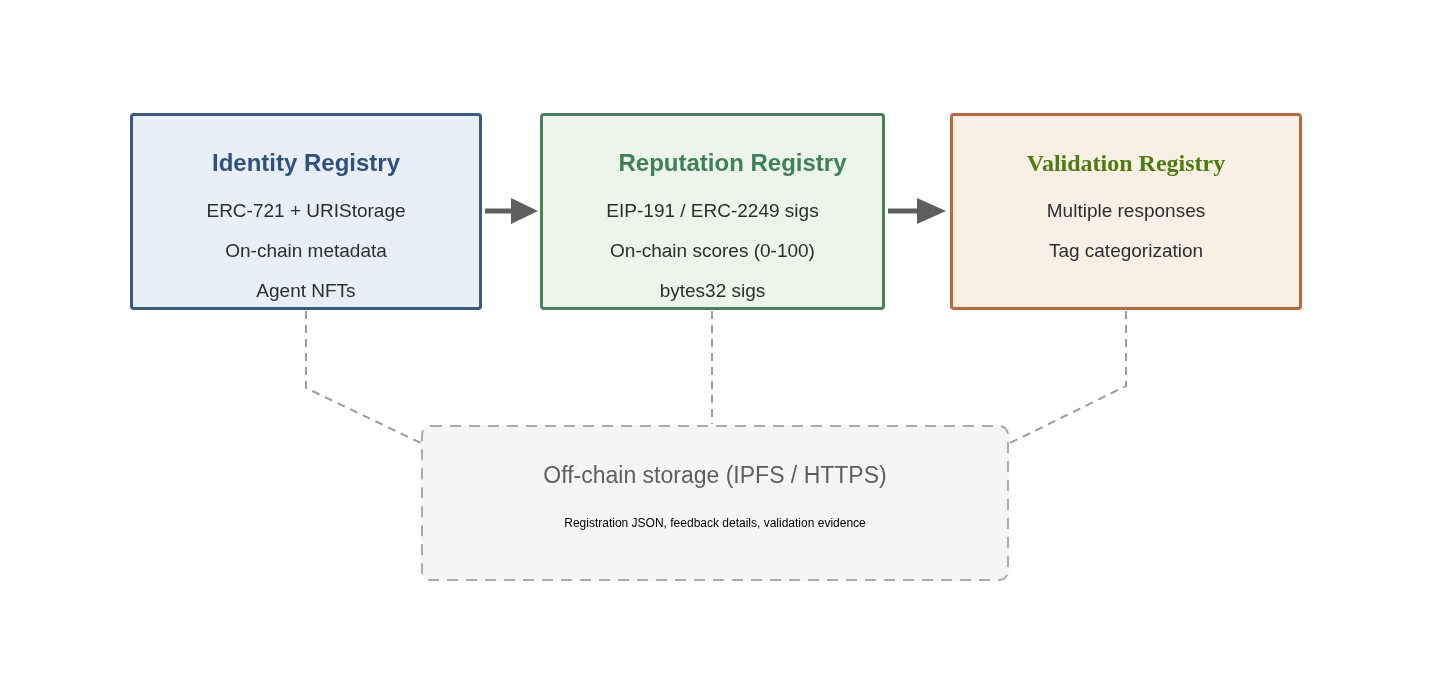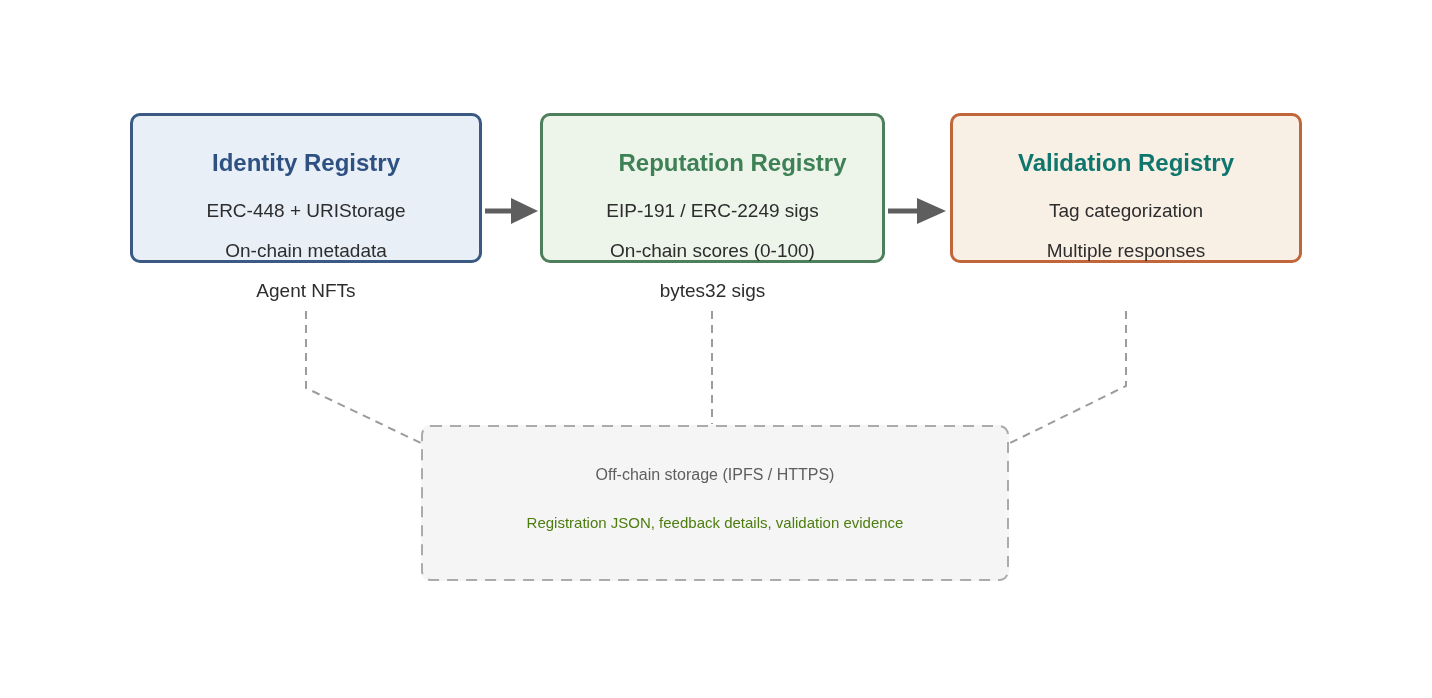--- a/index.html
+++ b/index.html
@@ -13,40 +13,40 @@
     height: 698px;
     background: #ffffff;
     font-family: "Liberation Sans", sans-serif;
     overflow: hidden;
   }
 
   
   .registry-box {
     position: absolute;
     top: 113px;
-    height: 150px;
-    border-radius: 10px;
+    height: 197px;
+    border-radius: 4px;
     border: 3px solid #888;
     box-sizing: border-box;
     text-align: center;
     z-index: 3;
   }
   .box-identity   { left: 130px; width: 352px; background: #e8eff7; border-color: #3a5a84; }
   .box-reputation { left: 540px; width: 345px; background: #edf4ea; border-color: #4d7f5c; }
   .box-validation { left: 950px; width: 352px; background: #f9f0e5; border-color: #c0663a; }
 
   .registry-title {
     margin: 33px 0 14px 0;
     font-size: 24px;
     font-weight: bold;
     line-height: 28px;
   }
   .box-identity   .registry-title { color: #2f5181; }
   .box-reputation .registry-title { color: #3f8156; padding-left: 40px; }
-  .box-validation .registry-title { color: #0f766e; }
+  .box-validation .registry-title { color: #4d7c0f; font-family: Liberation Serif, serif; }
 
   .registry-line {
     height: 40px;
     display: flex;
     align-items: center;
     justify-content: center;
     font-size: 19px;
     color: #2d2d2d;
   }
 
@@ -58,29 +58,29 @@
     width: 588px;
     height: 156px;
     box-sizing: border-box;
     background: #f5f5f5;
     border-radius: 9px;
     text-align: center;
     z-index: 1;
   }
   .storage-title {
     margin-top: 35px;
-    font-size: 16px;
+    font-size: 23px;
     line-height: 30px;
     color: #5e5e5e;
   }
   .storage-subtitle {
     margin-top: 18px;
-    font-size: 15px;
+    font-size: 12px;
     line-height: 30px;
-    color: #4d7c0f;
+    color: #000000;
   }
 
   
   .connector-layer {
     position: absolute;
     left: 0;
     top: 0;
     width: 1432px;
     height: 698px;
     z-index: 2;
@@ -120,36 +120,36 @@
 
     <path class="dashed-link" d="M 306 311 L 306 388 L 423 444"></path>
     <path class="dashed-link" d="M 712 311 L 712 424"></path>
     <path class="dashed-link" d="M 1126 311 L 1126 386 L 1008 444"></path>
 
     <rect class="storage-border" x="422" y="426" width="586" height="154" rx="9"></rect>
   </svg>
 
   <div class="registry-box box-identity">
     <div class="registry-title">Identity Registry</div>
-    <div class="registry-line">ERC-448 + URIStorage</div>
+    <div class="registry-line">ERC-721 + URIStorage</div>
     <div class="registry-line">On-chain metadata</div>
     <div class="registry-line">Agent NFTs</div>
   </div>
 
   <div class="registry-box box-reputation">
     <div class="registry-title">Reputation Registry</div>
     <div class="registry-line">EIP-191 / ERC-2249 sigs</div>
     <div class="registry-line">On-chain scores (0-100)</div>
     <div class="registry-line">bytes32 sigs</div>
   </div>
 
   <div class="registry-box box-validation">
     <div class="registry-title">Validation Registry</div>
+    <div class="registry-line">Multiple responses</div>
     <div class="registry-line">Tag categorization</div>
-    <div class="registry-line">Multiple responses</div>
   </div>
 
   <div class="storage-box">
     <div class="storage-title">Off-chain storage (IPFS / HTTPS)</div>
     <div class="storage-subtitle">Registration JSON, feedback details, validation evidence</div>
   </div>
 
 </div>
 
 </body></html>

